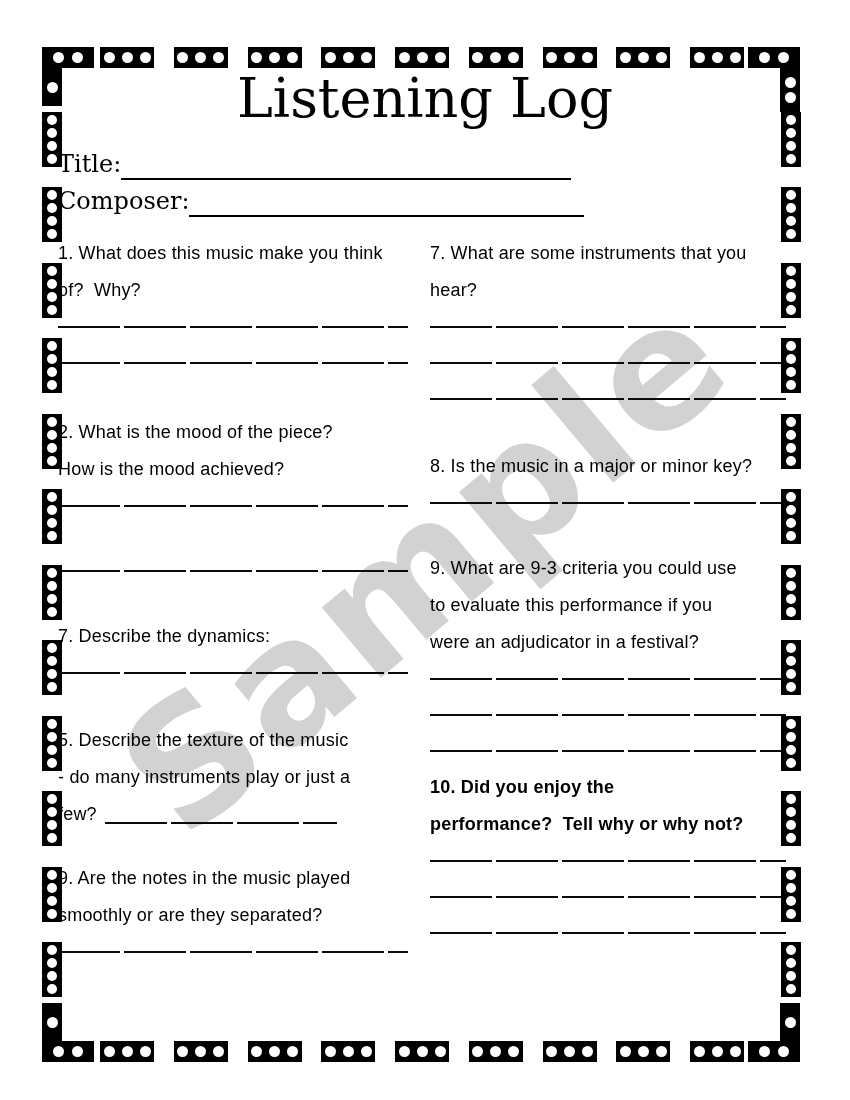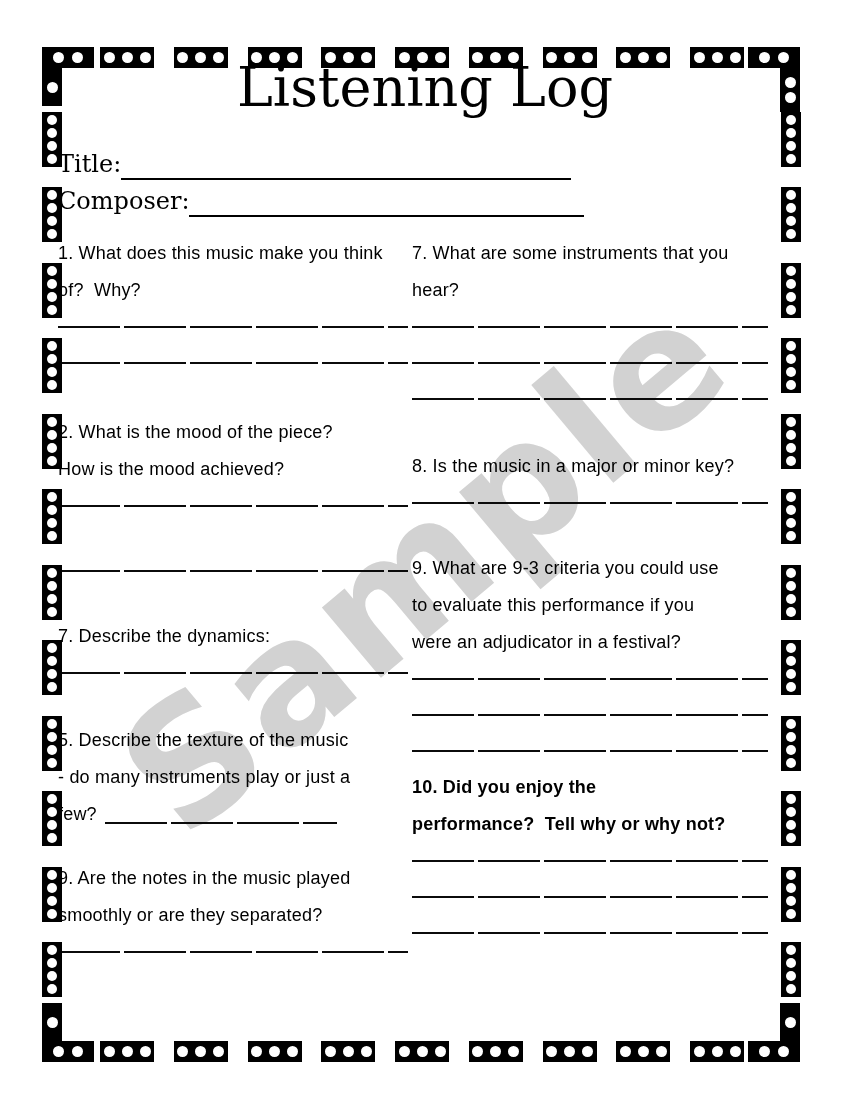--- a/index.html
+++ b/index.html
@@ -32,32 +32,32 @@
   .corner-tl{left:42px;top:47px;} .corner-tr{right:50px;top:47px;}
   .corner-bl{left:42px;top:1003px;} .corner-br{right:50px;top:1003px;}
   .corner-tl .arm-h,.corner-tr .arm-h{top:0;}
   .corner-bl .arm-h,.corner-br .arm-h{bottom:0;}
   .corner-tl .arm-v{left:0;top:21px;height:38px;}
   .corner-tr .arm-v{right:0;top:21px;height:44px;}
   .corner-bl .arm-v{left:0;bottom:21px;height:38px;}
   .corner-br .arm-v{right:0;bottom:21px;height:38px;}
 
   
-  .title{position:absolute;top:56px;left:0;width:100%;text-align:center;z-index:1;
+  .title{position:absolute;top:67px;left:0;width:100%;text-align:center;z-index:1;
          font-family:"DejaVu Serif",serif;font-size:54px;font-weight:500;letter-spacing:0px;}
   .fields{position:absolute;left:58px;top:143px;z-index:1;
           font-family:"DejaVu Serif",serif;font-size:24px;}
   .field-row{display:flex;align-items:flex-end;height:37px;}
   .field-row .f-label{white-space:nowrap;padding-bottom:2px;text-align:center;}
   .field-row .f-line{border-bottom:2.5px solid #000;height:28px;}
   .row-title .f-line{width:450px;}
   .row-composer .f-line{width:395px;}
 
   
-  .content{position:absolute;left:58px;top:235px;z-index:1;display:flex;}
+  .content{position:absolute;left:58px;top:235px;z-index:1;display:flex;gap:18px;}
   .col-left{width:354px;} .col-right{width:360px;}
   .qtext{font-size:18px;line-height:37px;letter-spacing:0.2px;white-space:pre;}
   .ans-line{height:36px;position:relative;}
   .ans-line.first{height:19px;}
   .ans-line::after{content:"";position:absolute;left:0;right:4px;bottom:0;height:2.5px;
        background:repeating-linear-gradient(90deg,#0b0b0b 0 62px,rgba(0,0,0,0) 62px 66px);}
   .inline-line{display:inline-block;width:232px;height:2.5px;margin-left:8px;vertical-align:-4px;
        background:repeating-linear-gradient(90deg,#0b0b0b 0 62px,rgba(0,0,0,0) 62px 66px);}
   #q2{margin-top:50px;} #q3{margin-top:46px;} #q4{margin-top:46px;}
   #q5{margin-top:48px;} #q6{margin-top:27px;}

